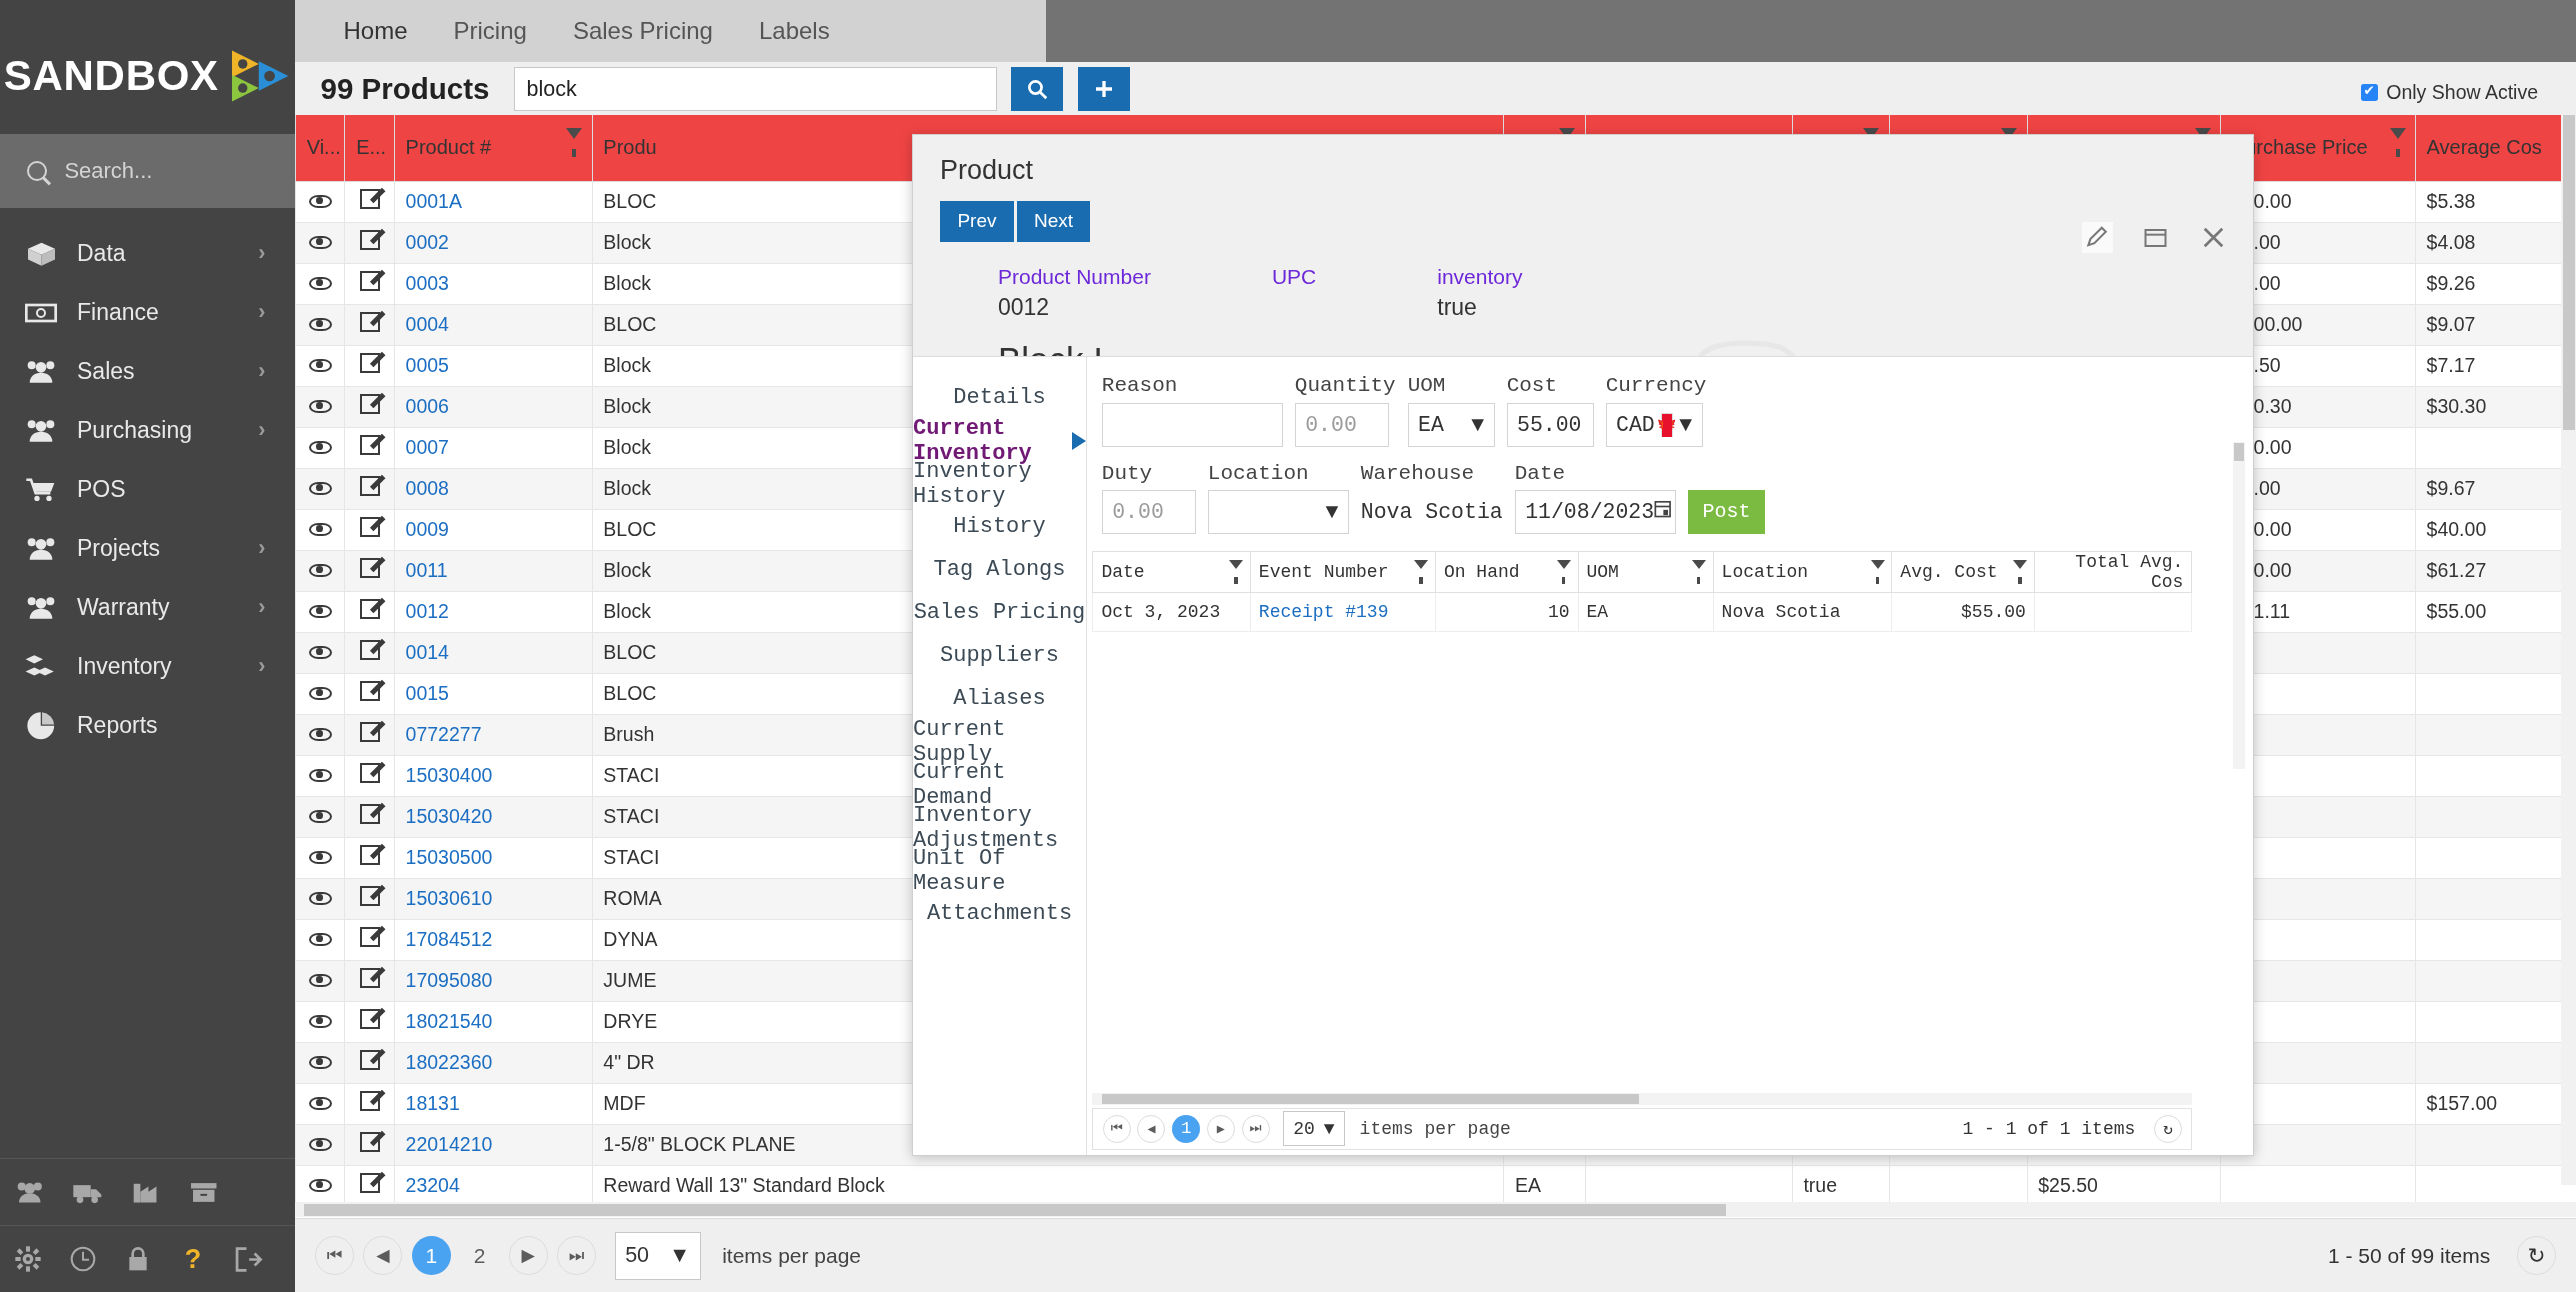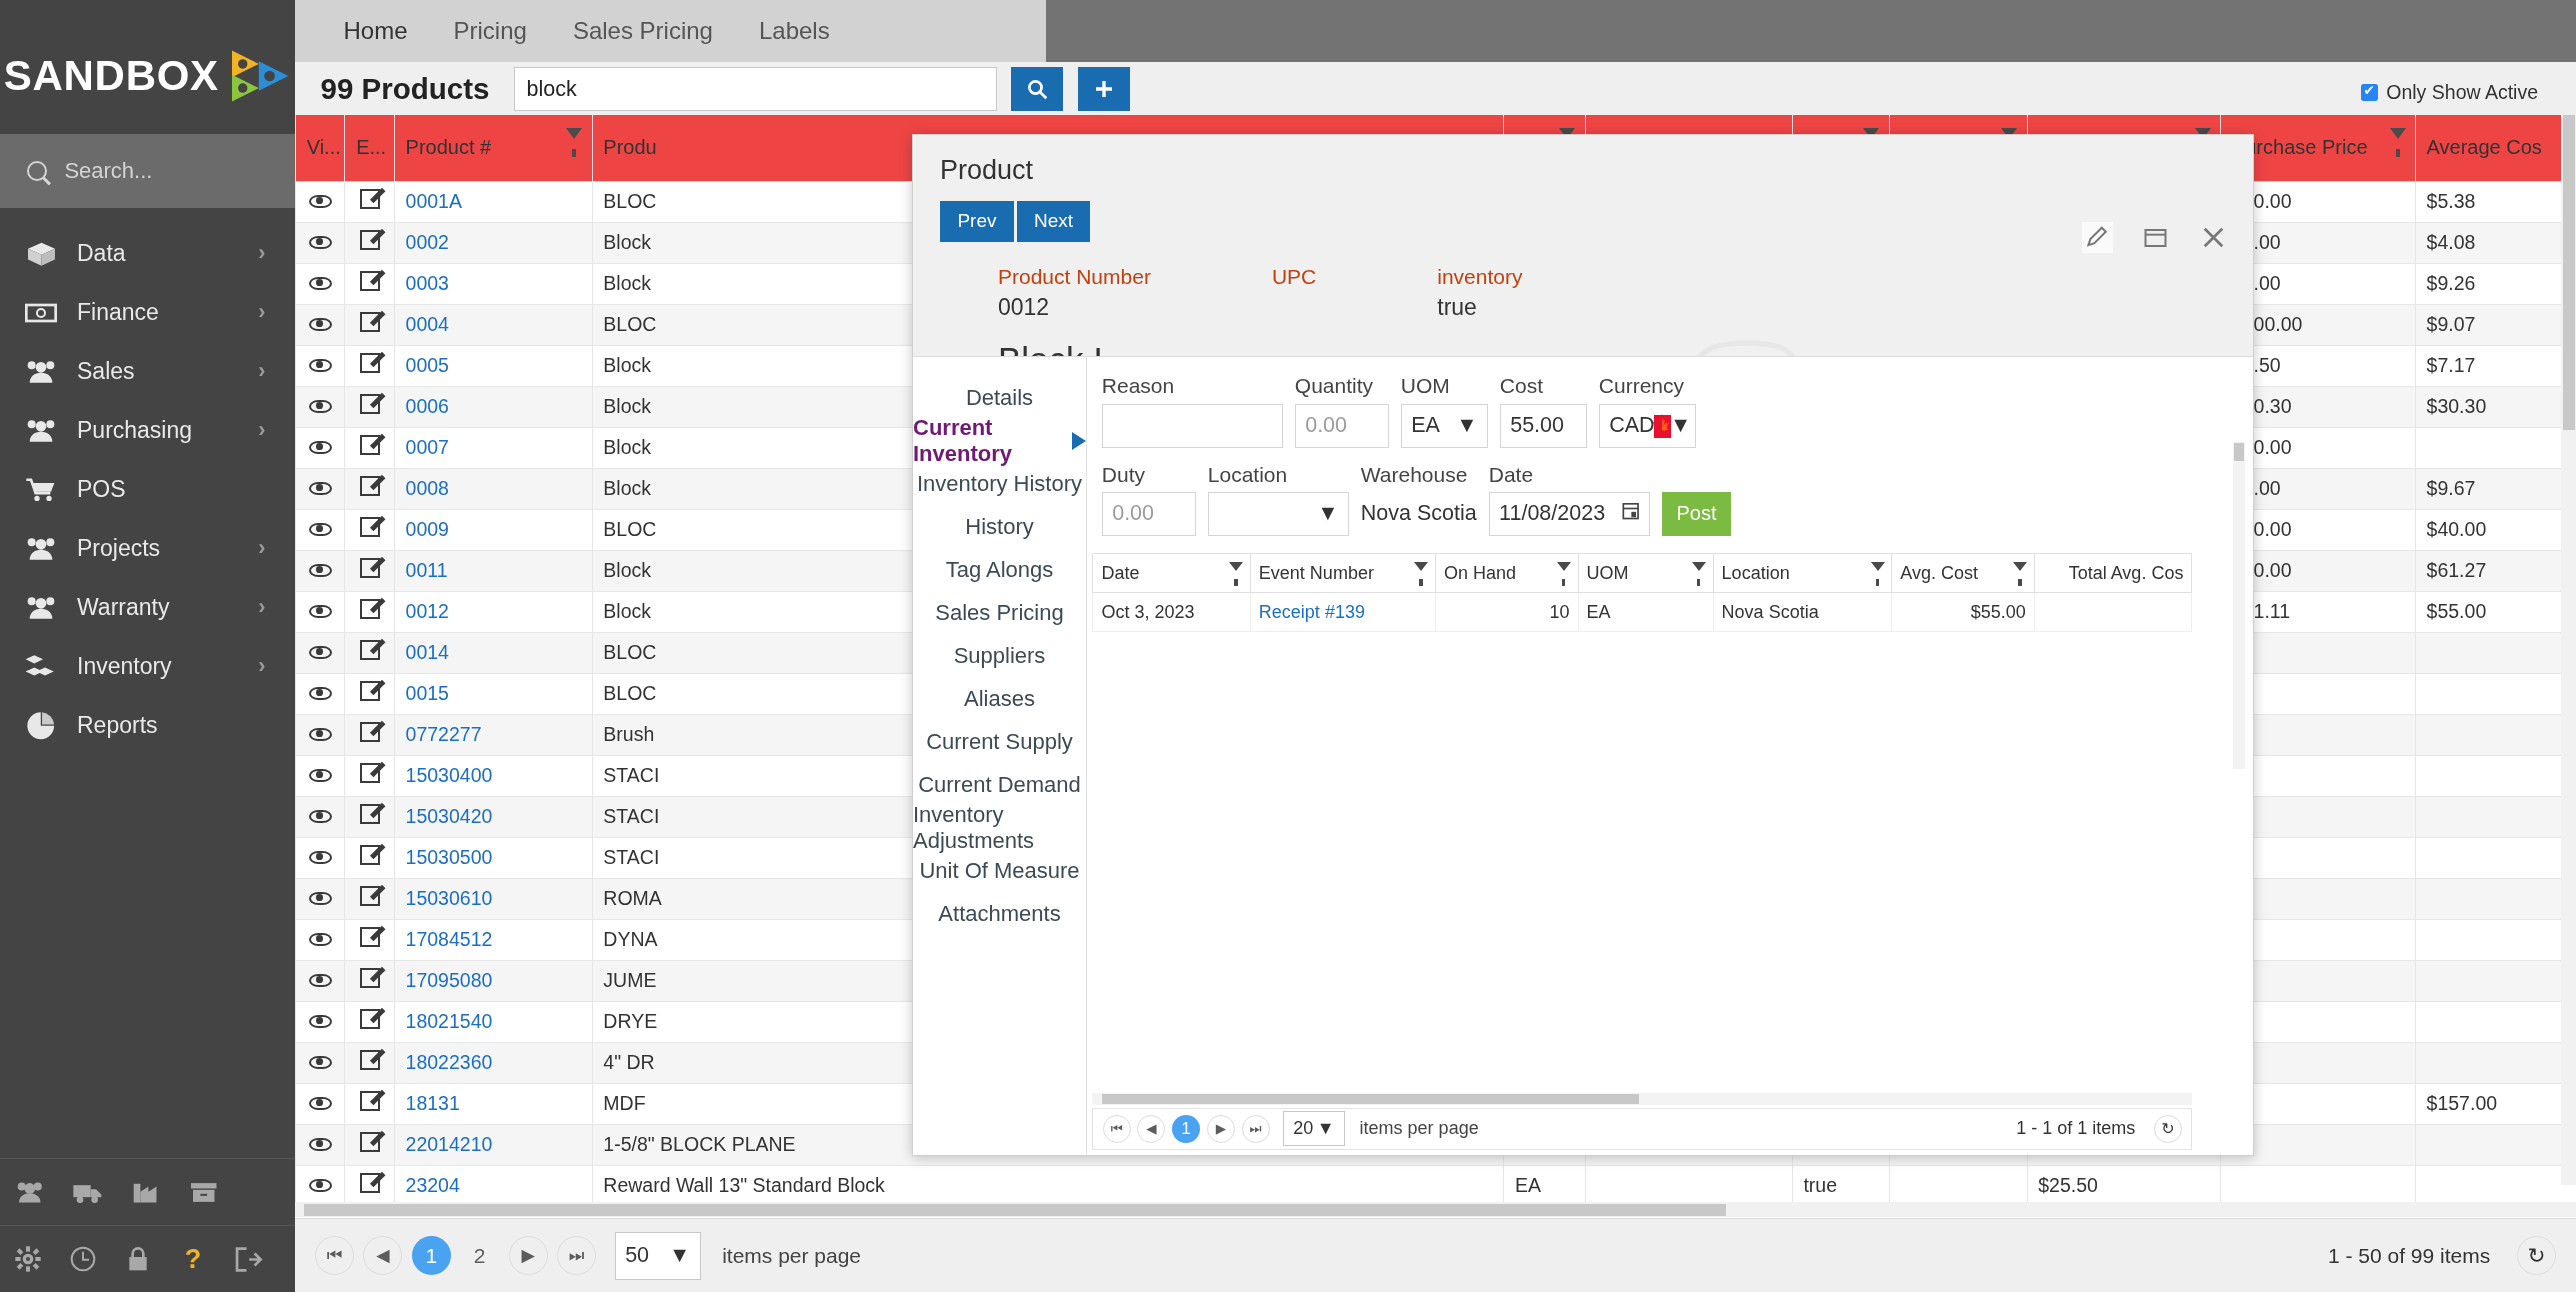--- a/index.html
+++ b/index.html
@@ -91,26 +91,26 @@
   #modal { position:absolute; left:617px; top:134px; width:1342px; height:1022px; background:#f0f0f0;
            border:0.7px solid #cfcfcf; box-shadow:0 2px 12px rgba(0,0,0,.22); }
   .m-title { font-size:27px; color:#333; padding:20px 0 0 27px; }
   .m-nav { display:flex; gap:0; padding:14.8px 0 0 27px; }
   .m-nav .b { background:#1a6cb0; color:#fff; font-size:19px; padding:9.4px 17.4px; cursor:pointer; }
   .m-nav .b + .b { margin-left:2.7px; }
   .m-icons { position:absolute; right:24px; top:87px; display:flex; align-items:center; gap:27px; }
   .m-ic { width:31px;height:31px;display:flex;align-items:center;justify-content:center;color:#777; cursor:pointer;}
   .m-ic.sel { background:#fafafa; }
   .m-fields { display:flex; padding:23px 0 0 85px; gap: 121px; }
-  .m-f .k { font-size:21px; color:#c2410c; }
+  .m-f .k { font-size:21px; color:#6d28d9; }
   .m-f .v { font-size:23px; color:#333; margin-top:5.4px; }
   .m-bigname { font-size:35px; color:#333; padding:19px 0 0 85px; }
   .m-thumb { position:absolute; right:443px; top:201px; width:127px;height:81px; opacity:.35; }
 
-  .m-body { position:absolute; left:0; top:221px; right:0; bottom:0; display:flex; }
+  .m-body { position:absolute; left:0; top:221px; right:0; bottom:0; display:flex;font-family:Liberation Mono, monospace; }
   .m-left { width:174px; background:#fff; border-top:0.7px solid #dcdcdc; border-right:0.7px solid #e2e2e2; padding-top:19px; }
   .m-left .it { height:43px; display:flex; align-items:center; justify-content:center; font-size:22px; color:#3c4a55; cursor:pointer; position:relative;}
   .m-left .it.active { color:#701a75; font-weight:bold; }
   .m-left .it .tri { margin-left:10.7px; width:0;height:0;border-top:9.4px solid transparent;border-bottom:9.4px solid transparent;border-left:14.8px solid #1a6cb0; }
   .m-right { flex:1; background:#fff; border-top:0.7px solid #dcdcdc; position:relative; }
 
   .frm { padding: 17.4px 0 0 14.8px; }
   .frm-row { display:flex; align-items:flex-end; gap:12px; }
   .fl { font-size:21px; color:#444; margin-bottom:5.4px; display:block; }
   .fi { height:44px; background:#fff; border:0.7px solid #d4d4d4; font-size:21.5px; color:#333; padding:0 9.4px; display:flex; align-items:center; }

